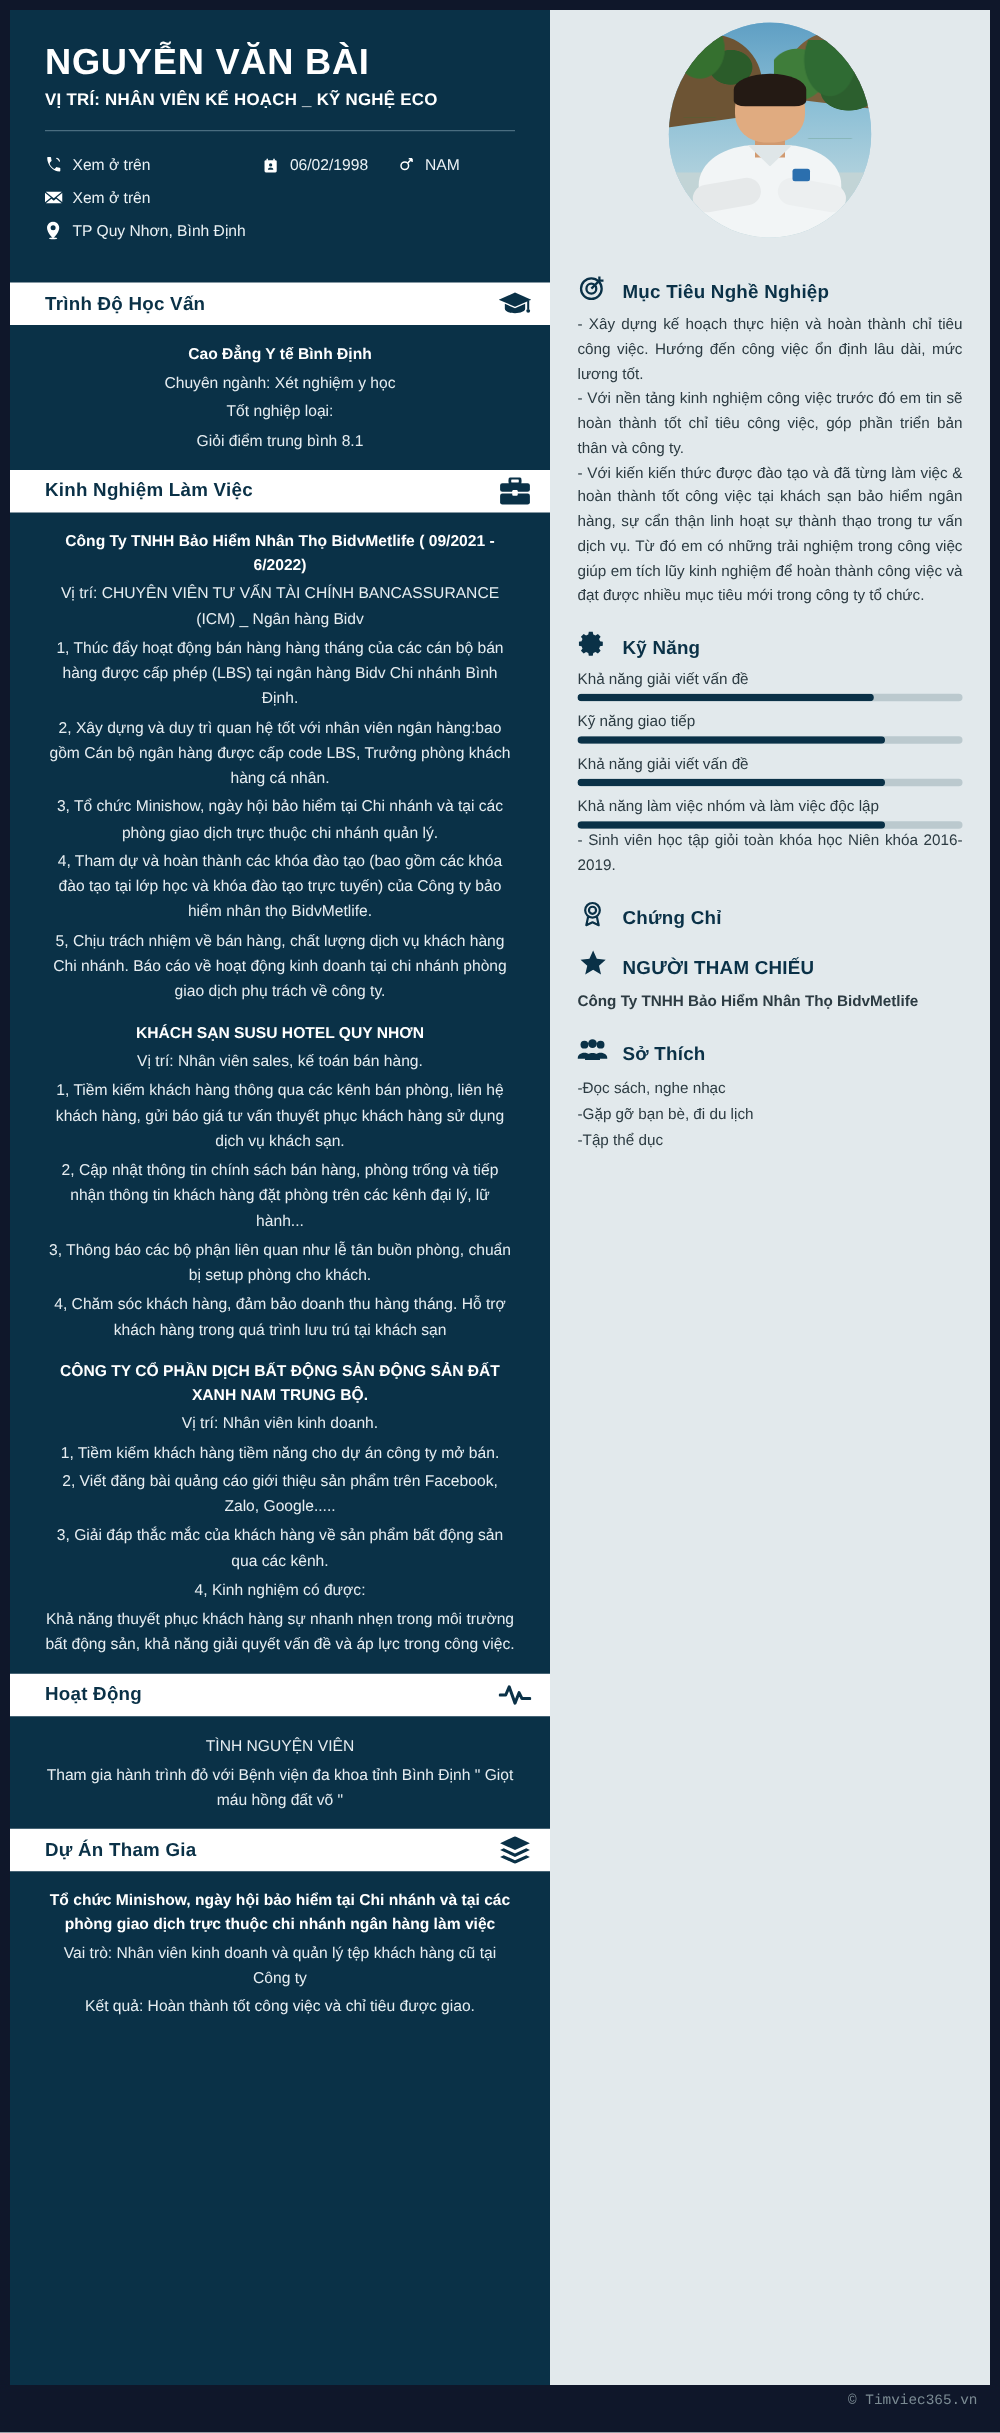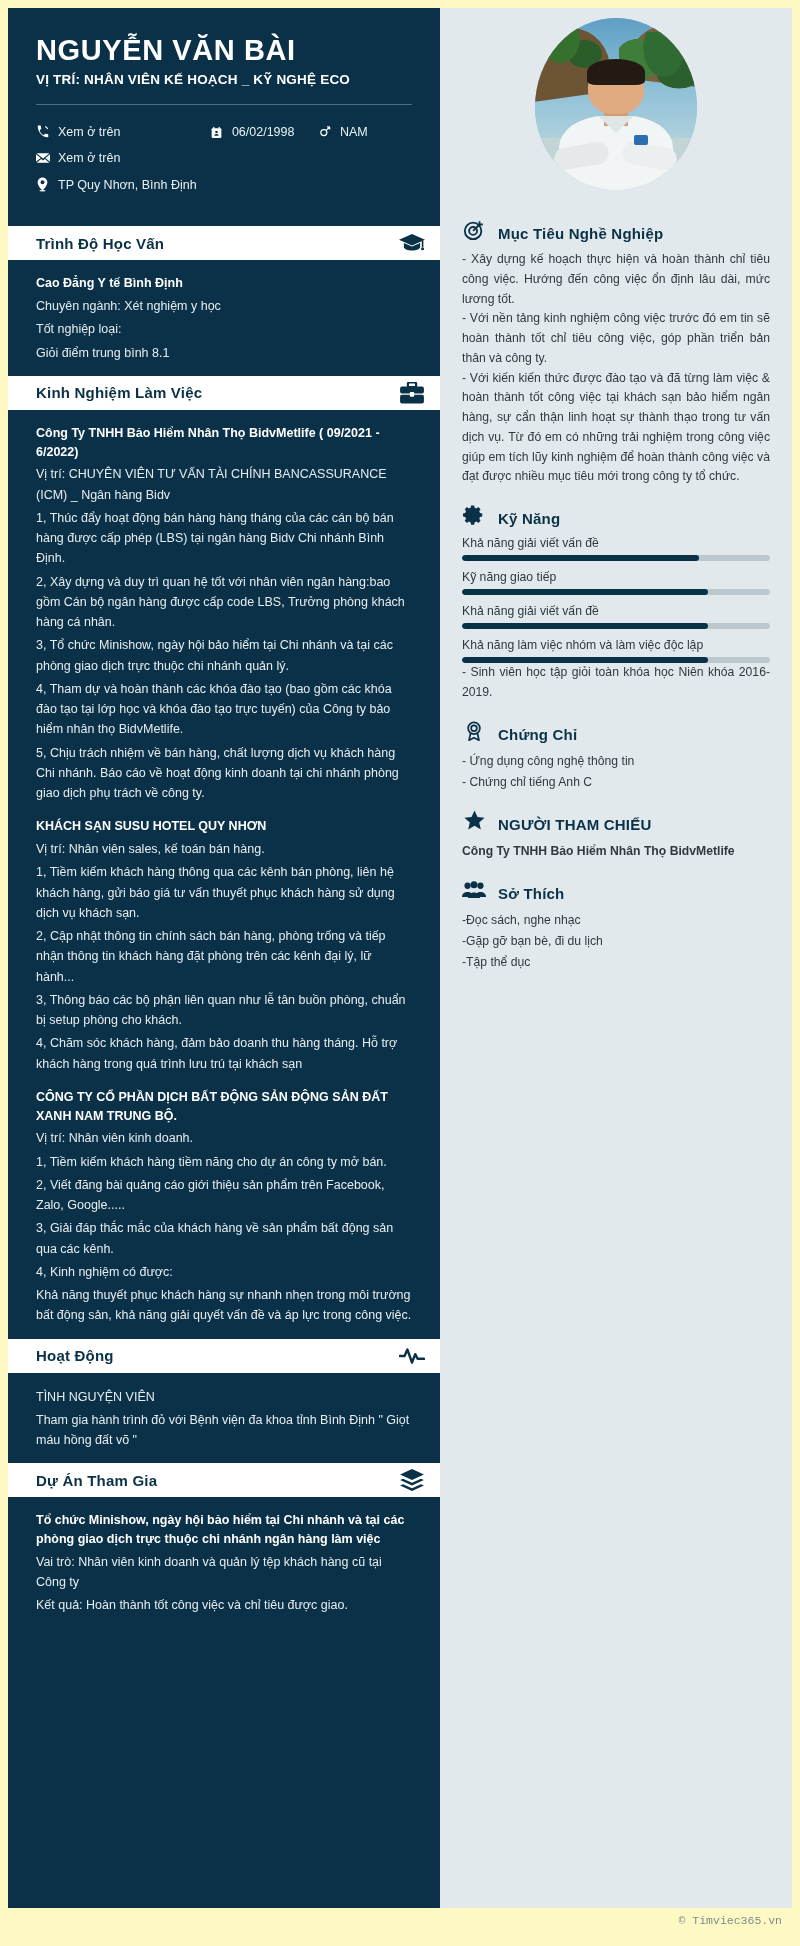--- a/index.html
+++ b/index.html
@@ -5,21 +5,21 @@
   * { box-sizing: border-box; margin: 0; padding: 0; }
   html, body {
     width: 800px;
     background: #ffffff;
     font-family: "Liberation Sans", sans-serif;
   }
   .page {
     position: relative;
     width: 800px;
     min-height: 1946px;
-    background: #fef9c3;
+    background: #0f172a;
     padding: 8px 8px 0 8px;
   }
   .sheet {
     position: relative;
     width: 784px;
     min-height: 1900px;
     display: flex;
     background: #e2e9ec;
     overflow: hidden;
   }
@@ -228,21 +228,21 @@
 
   .footer {
     width: 784px;
     margin: 6px 0 0 0;
     text-align: right;
     padding-right: 10px;
     font-size: 11.5px;
     color: #7b8b93;
     font-family: "Liberation Mono", monospace;
   }
-  ul { list-style: none; }
+  ul { list-style: none; text-align: center; }
 </style>
 </head>
 <body>
 
 <div class="page">
   <div class="sheet">
 
     <div class="left">
 
       <div class="hdr">
@@ -482,24 +482,20 @@
         <div class="rsec-head">
           <span class="ricon">
             <svg width="22" height="22" viewBox="0 0 24 24" fill="none" stroke="currentColor" stroke-width="1.9">
                 <circle cx="12" cy="9" r="6.4"></circle>
                 <circle cx="12" cy="9" r="3.1"></circle>
                 <path d="M8.2 14.6L6.6 22l5.4-2.6L17.4 22l-1.6-7.4" stroke-linejoin="round"></path>
               </svg>
           </span>
           <span class="rtitle">Chứng Chỉ</span>
         </div>
-        <div id="cer-list">
-            <div class="r-text">- Ứng dụng công nghệ thông tin</div>
-            <div class="r-text">- Chứng chỉ tiếng Anh C</div>
-          </div>
 
         <div class="rsec-head">
           <span class="ricon">
             <svg width="23" height="23" viewBox="0 0 24 24" fill="currentColor">
                 <path d="M12 1.5l3.1 6.9 7.4.7-5.6 5 1.7 7.3L12 17.6 5.4 21.4l1.7-7.3-5.6-5 7.4-.7z"></path>
               </svg>
           </span>
           <span class="rtitle">NGƯỜI THAM CHIẾU</span>
         </div>
         <div id="ref-list">

